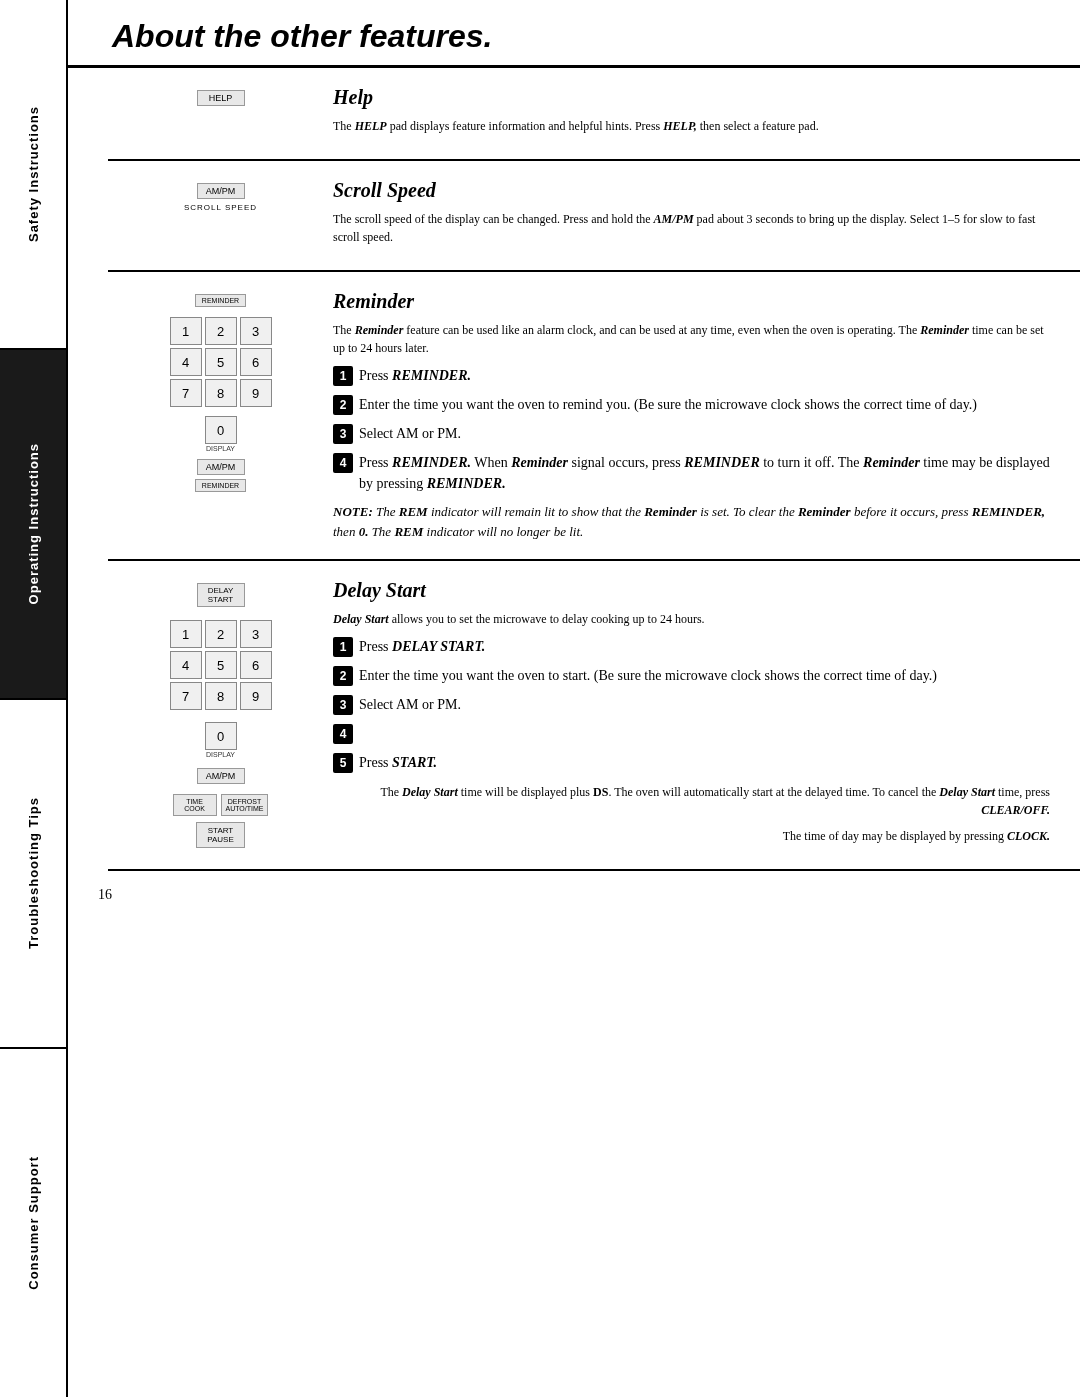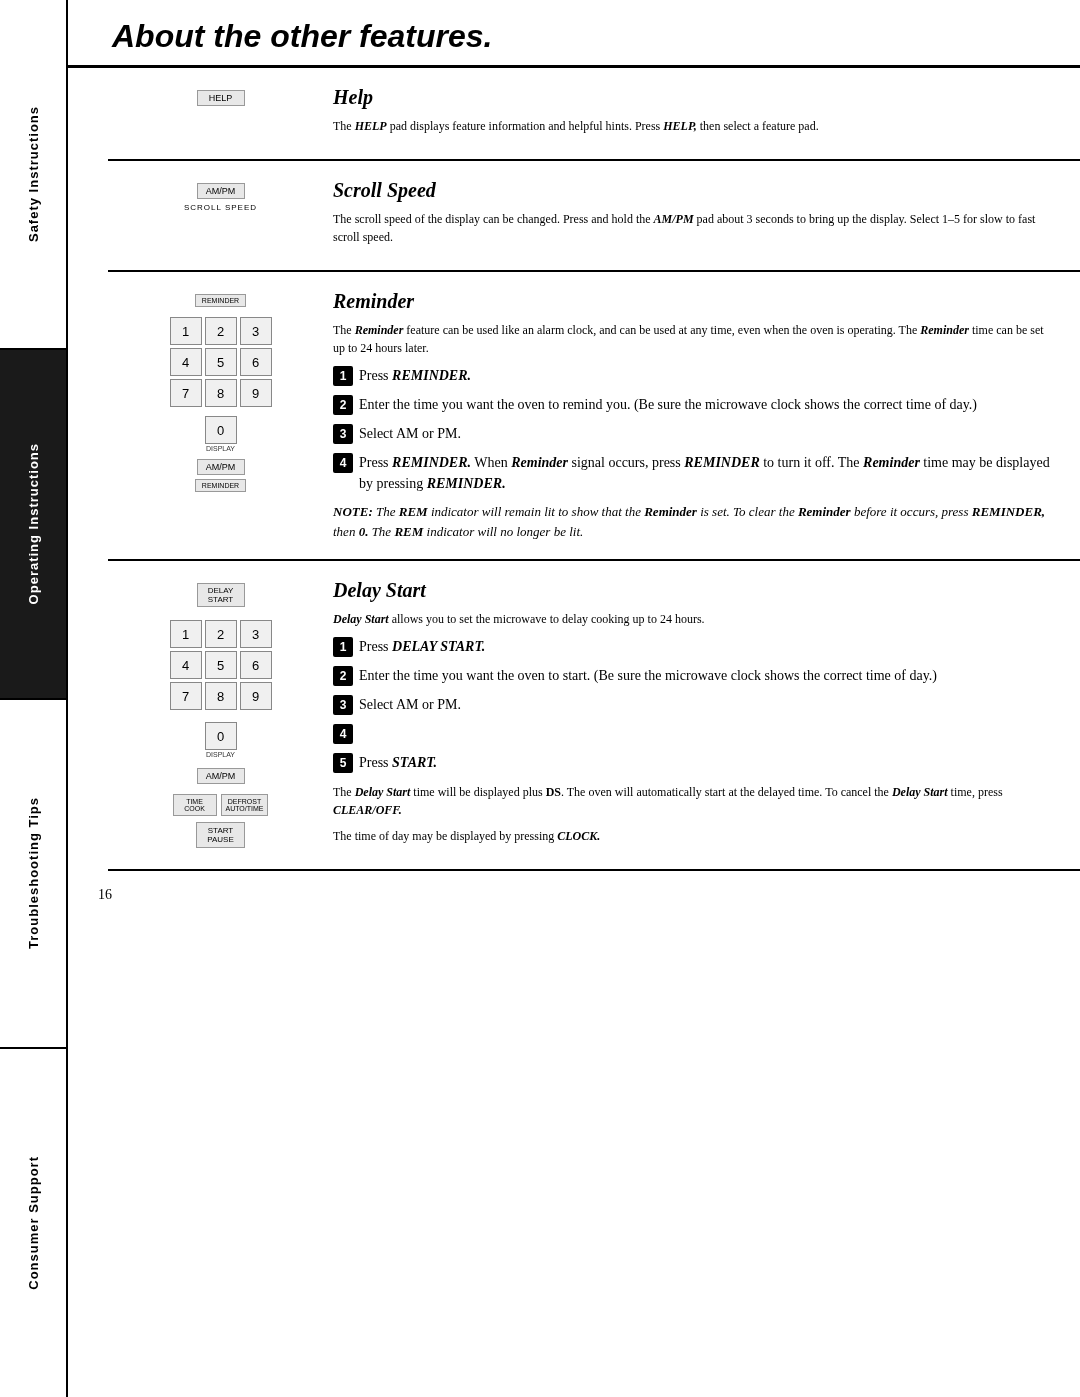--- a/index.html
+++ b/index.html
@@ -418,21 +418,21 @@
             <div class="step-text">Select AM or PM.</div>
           </div>
           <div class="step">
             <div class="step-num">4</div>
           </div>
           <div class="step">
             <div class="step-num">5</div>
             <div class="step-text">Press <span class="bold-italic">START.</span></div>
           </div>
         </div>
-        <div class="feature-body" style="margin-top:10px;">
+        <div class="feature-body" style="margin-top:10px;text-align:right;">
           <p>The <span class="bold-italic">Delay Start</span> time will be displayed plus <span class="bold">DS</span>. The oven will automatically start at the delayed time. To cancel the <span class="bold-italic">Delay Start</span> time, press <span class="bold-italic">CLEAR/OFF.</span></p>
           <p style="margin-top:8px;">The time of day may be displayed by pressing <span class="bold-italic">CLOCK.</span></p>
         </div>
       </div>
     </div>
 
   </div>
 
   <div class="page-number">16</div>
 

